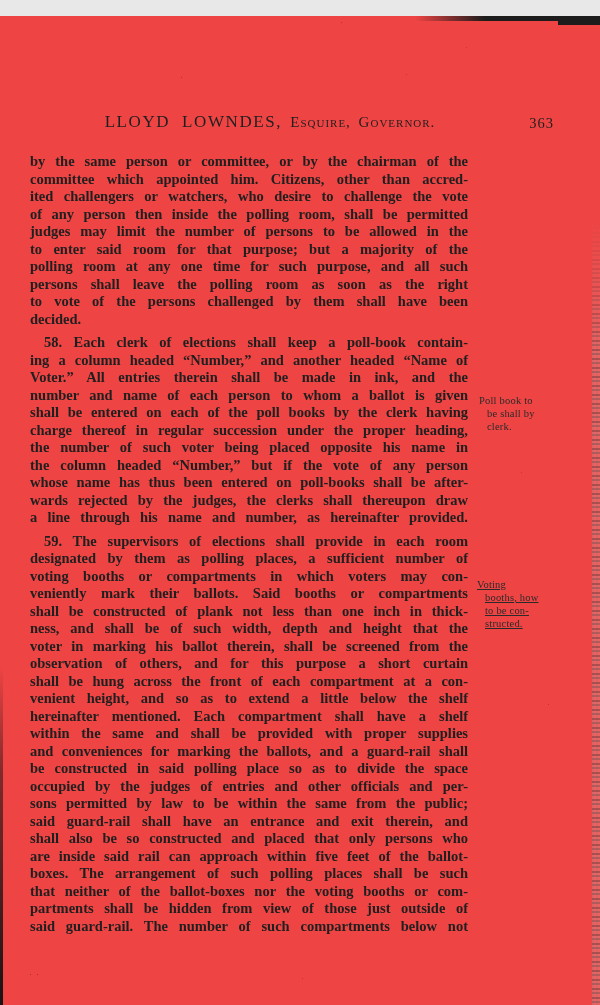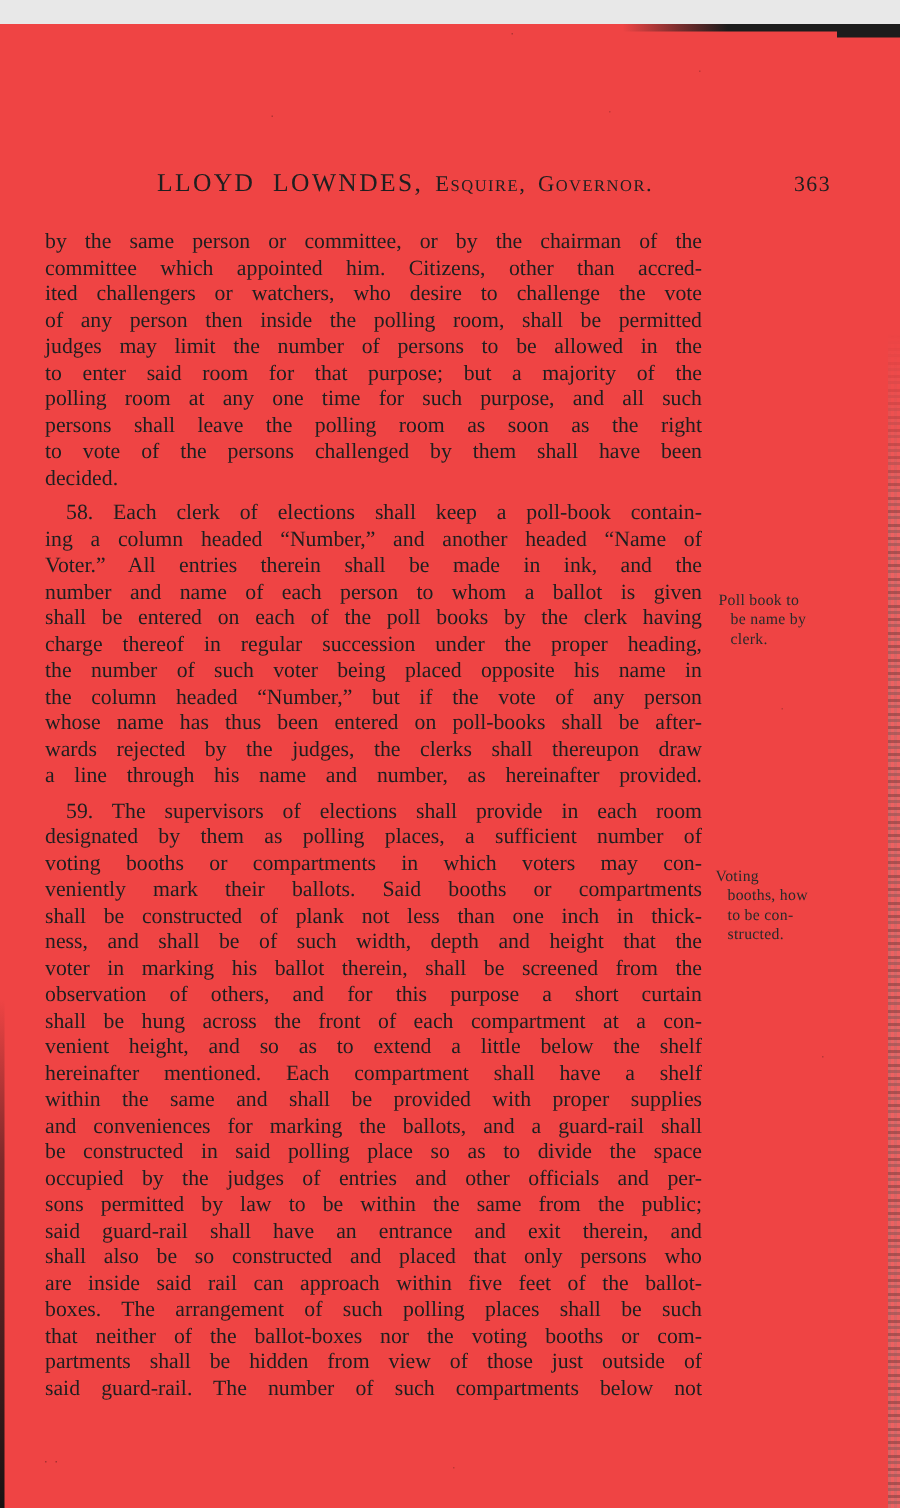--- a/index.html
+++ b/index.html
@@ -12,31 +12,31 @@
   }
 
   
   .header{position:absolute;top:96px;left:0;width:540px;text-align:center;white-space:nowrap;}
   .title-main{font-size:17px;letter-spacing:1.6px;word-spacing:6px;}
   .title-suffix{font-size:15px;font-variant:small-caps;letter-spacing:1px;word-spacing:3px;margin-left:8px;}
   .pagenum{position:absolute;top:99px;right:46px;font-size:14.5px;font-weight:normal;letter-spacing:1px;}
 
   
   .body-text{position:absolute;left:30px;top:137px;width:438px;font-size:14.5px;line-height:17.5px;}
-  .para .line{display:block;text-align:justify;text-align-last:justify;}
+  .para .line{display:block;text-align:justify;text-align-last:justify;font-weight:bold;}
   .para.last-left .line:last-child{text-align-last:left;}
   .para.indent-first .line:first-child{text-indent:14px;}
   .para + .para{margin-top:6px;}
 
   
   .note{position:absolute;font-size:10.5px;line-height:13px;color:#2a2a2a;letter-spacing:.2px;}
   .note .nline{display:block;}
   .note .nline:not(:first-child){margin-left:8px;}
   .note-1{left:479px;top:378px;width:86px;}
-  .note-2{left:477px;top:562px;width:90px;}
+  .note-2{left:477px;top:562px;width:90px;text-decoration:underline;}
 
   
   .edge-top-right{position:absolute;top:0;right:0;width:185px;height:5px;
     background:linear-gradient(to left,#1c1c1c 0 62%,rgba(28,28,28,.55) 80%,rgba(28,28,28,0));}
   .edge-top-right:after{content:"";position:absolute;right:0;top:0;width:42px;height:9px;background:#1c1c1c;}
   .edge-right{position:absolute;right:0;top:205px;width:8px;height:800px;opacity:.75;
     background:
       repeating-linear-gradient(0deg,rgba(105,105,105,.55) 0 2px,rgba(190,190,190,.25) 2px 4px,rgba(75,75,75,.5) 4px 6px,rgba(225,225,225,.15) 6px 9px),
       repeating-linear-gradient(90deg,rgba(140,140,140,.35) 0 2px,rgba(245,245,245,.1) 2px 4px);
     -webkit-mask-image:linear-gradient(to bottom,transparent,#000 130px);
@@ -119,21 +119,21 @@
         <span class="line">boxes.  The arrangement of such polling places shall be such</span>
         <span class="line">that neither of the ballot-boxes nor the voting booths or com-</span>
         <span class="line">partments shall be hidden from view of those just outside of</span>
         <span class="line">said guard-rail.  The number of such compartments below not</span>
       </div>
   </div>
 
   <div class="note note-1">
 
   <span class="nline">Poll book to</span>
-      <span class="nline">be name by</span>
+      <span class="nline">be shall by</span>
       <span class="nline">clerk.</span>
     </div>
   <div class="note note-2">
 
   <span class="nline">Voting</span>
       <span class="nline">booths, how</span>
       <span class="nline">to be con-</span>
       <span class="nline">structed.</span>
     </div>
 

